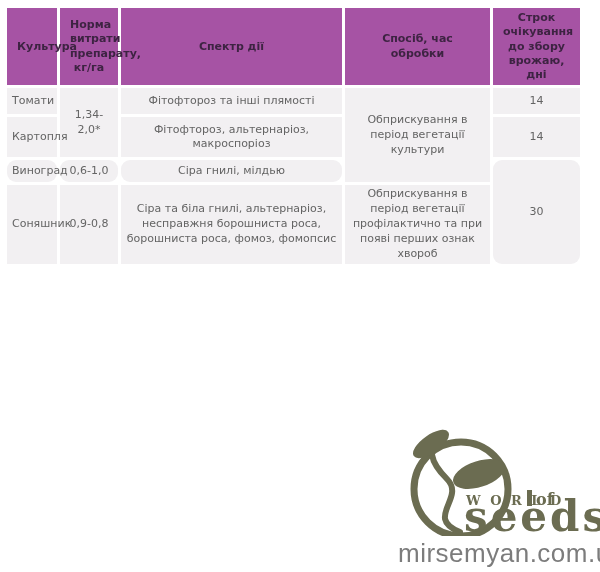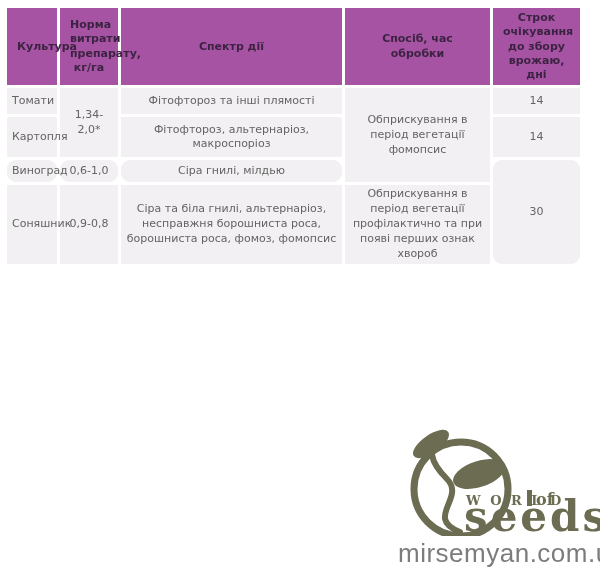--- a/index.html
+++ b/index.html
@@ -55,21 +55,21 @@
         <th>Спектр дії</th>
         <th>Спосіб, час обробки</th>
         <th>Строк очікування до збору врожаю, дні</th>
       </tr>
     </thead>
     <tbody>
       <tr class="r1">
         <td>Томати</td>
         <td rowspan="2">1,34-2,0*</td>
         <td>Фітофтороз та інші плямості</td>
-        <td rowspan="3">Обприскування в період вегетації фомопсис</td>
+        <td rowspan="3">Обприскування в період вегетації культури</td>
         <td>14</td>
       </tr>
       <tr class="r2">
         <td>Картопля</td>
         <td>Фітофтороз, альтернаріоз, макроспоріоз</td>
         <td>14</td>
       </tr>
       <tr class="r3">
         <td>Виноград</td>
         <td>0,6-1,0</td>

